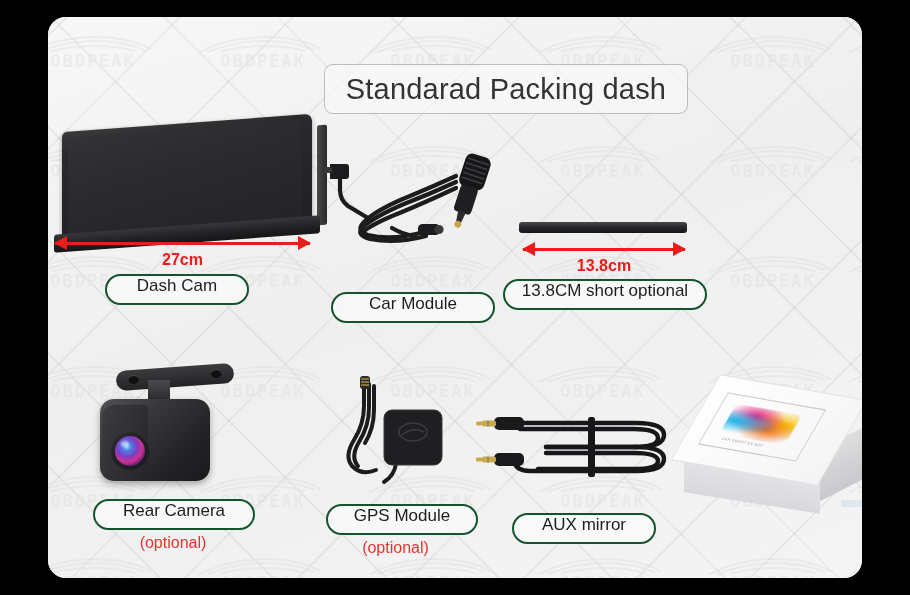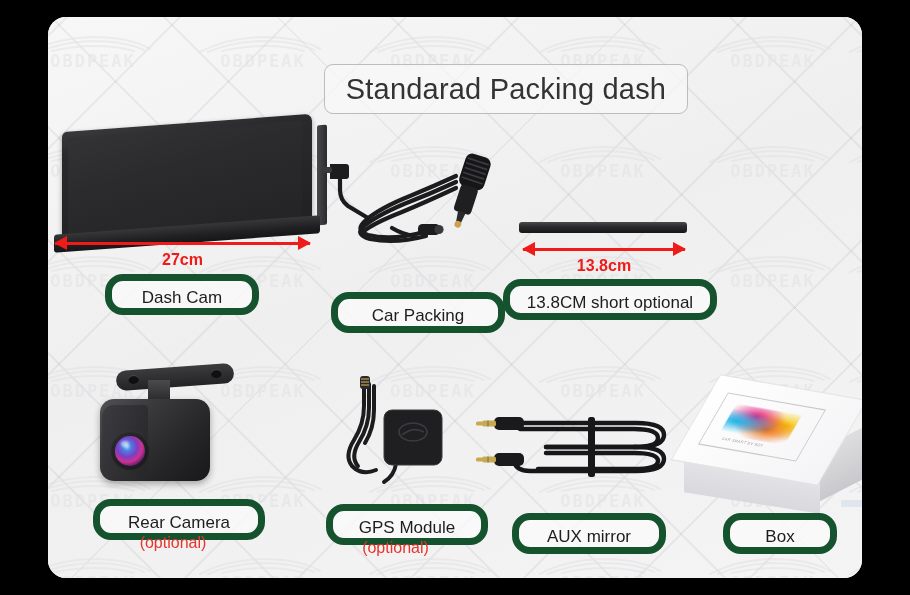--- a/index.html
+++ b/index.html
@@ -55,23 +55,23 @@
   }
   #title-pill span{
     font-size:29px;color:#333;letter-spacing:.2px;
   }
 
   
   .cell{position:absolute;}
   .art{position:absolute;left:0;top:0;}
   .pill{
     position:absolute;
-    border:7px solid #14532d;border-radius:18px;
+    border:2px solid #14532d;border-radius:18px;
     background:rgba(250,250,250,.80);
-    display:flex;align-items:flex-end;justify-content:center;
+    display:flex;align-items:flex-start;justify-content:center;
     height:27px;
     font-size:17px;color:#1d1d1d;
     white-space:nowrap;
   }
   .optional{
     position:absolute;width:100%;text-align:center;
     font-size:16px;color:#e8342c;
   }
 
   
@@ -638,21 +638,21 @@
               <line x1="152" y1="33" x2="174" y2="33"></line>
               <line x1="152" y1="38" x2="174" y2="38"></line>
             </g>
             <rect x="154" y="44" width="18" height="28" rx="4" fill="#1f1f22"></rect>
             <path d="M159 71 h8 l-1.5 11 h-5 z" fill="#2a2a2d"></path>
             <circle cx="163" cy="84" r="3.4" fill="#caa24a"></circle>
           </g>
         </svg>
       </div>
       <div class="pill" style="left:25px;top:150px;width:160px;">
-        <span>Car Packing</span>
+        <span>Car Module</span>
       </div>
     </div>
 
     <div class="cell" style="left:455px;top:205px;width:220px;height:110px;">
       <div class="art" style="left:16px;top:0px;width:170px;height:14px;">
         <div class="brk"></div>
       </div>
       <div class="dim" style="left:20px;top:20px;width:162px;height:32px;">
         <div class="bar"></div>
           <div class="ah l"></div>
@@ -744,19 +744,16 @@
       <div class="art" style="left:10px;top:0px;width:195px;height:125px;">
         <div class="bx-side"></div>
         <div class="bx-front"></div>
         <div class="bx-top"></div>
         <div class="bx-art">
           <div class="bx-splash"></div>
           <div class="bx-tiny">CAR SMART DV BOX</div>
         </div>
         <div class="bx-logo"></div>
       </div>
-      <div class="pill" style="left:55px;top:126px;width:100px;">
-        <span>Box</span>
-      </div>
     </div>
 
   </div>
 </div>
 
 </body></html>

